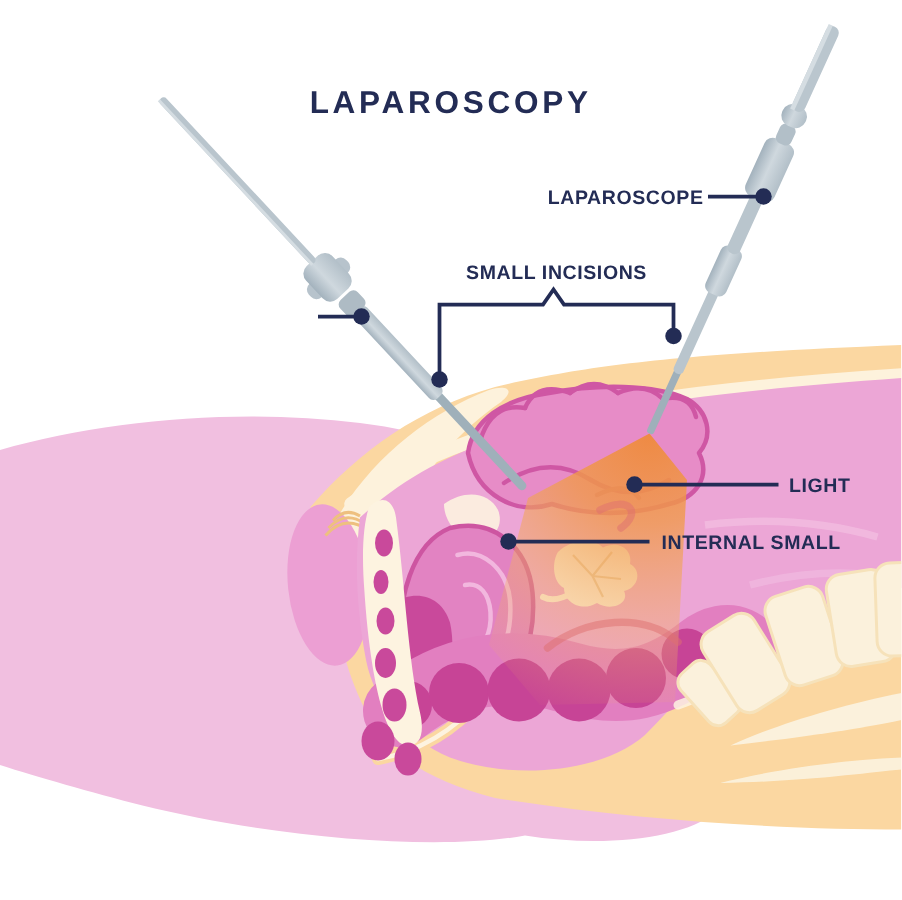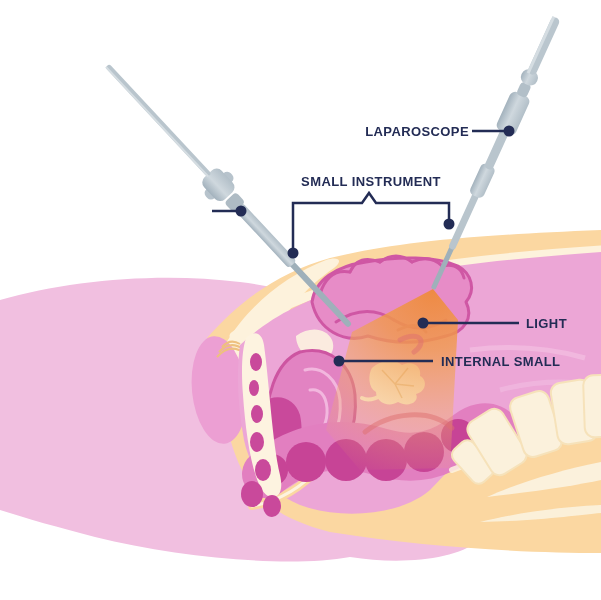--- a/index.html
+++ b/index.html
@@ -203,18 +203,19 @@
     <g fill="#232c55">
       <circle cx="509" cy="131" r="5.5"></circle>
       <circle cx="241" cy="211" r="5.5"></circle>
       <circle cx="293" cy="253" r="5.5"></circle>
       <circle cx="449" cy="224" r="5.5"></circle>
       <circle cx="423" cy="323" r="5.5"></circle>
       <circle cx="339" cy="361" r="5.5"></circle>
     </g>
   </svg>
 
+  <div class="title">LAPAROSCOPY</div>
 
   <div class="lbl lbl-laparoscope">LAPAROSCOPE</div>
-  <div class="lbl lbl-incisions">SMALL INSTRUMENT</div>
+  <div class="lbl lbl-incisions">SMALL INCISIONS</div>
   <div class="lbl lbl-light">LIGHT</div>
   <div class="lbl lbl-organs">INTERNAL SMALL</div>
 </div>
 
 </body></html>

